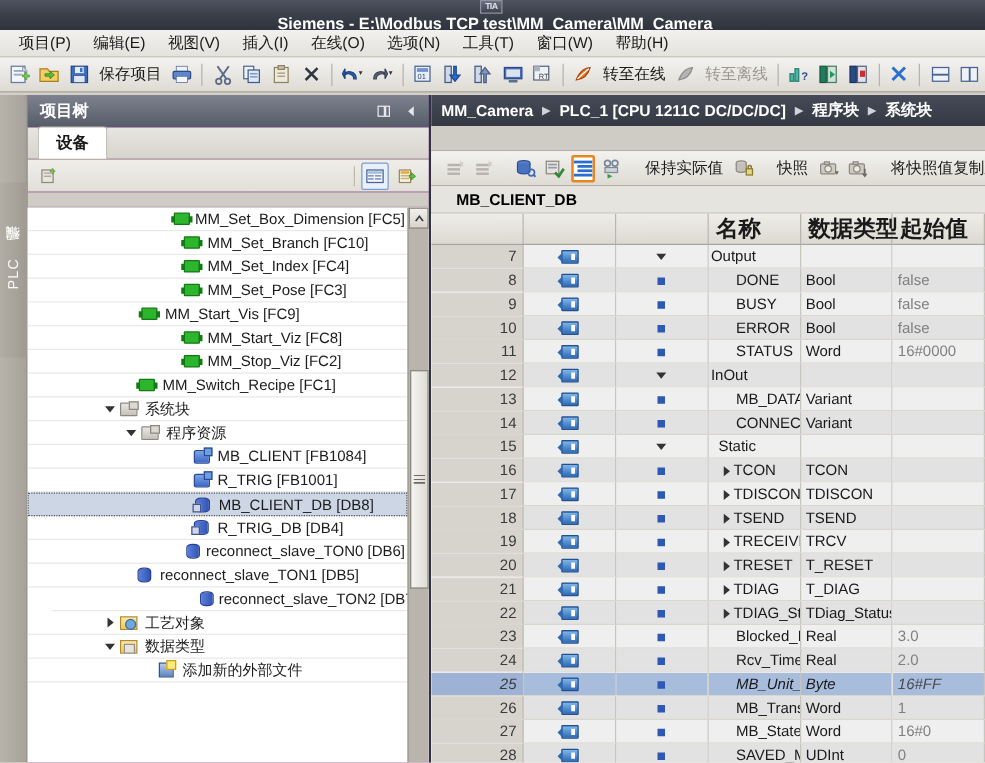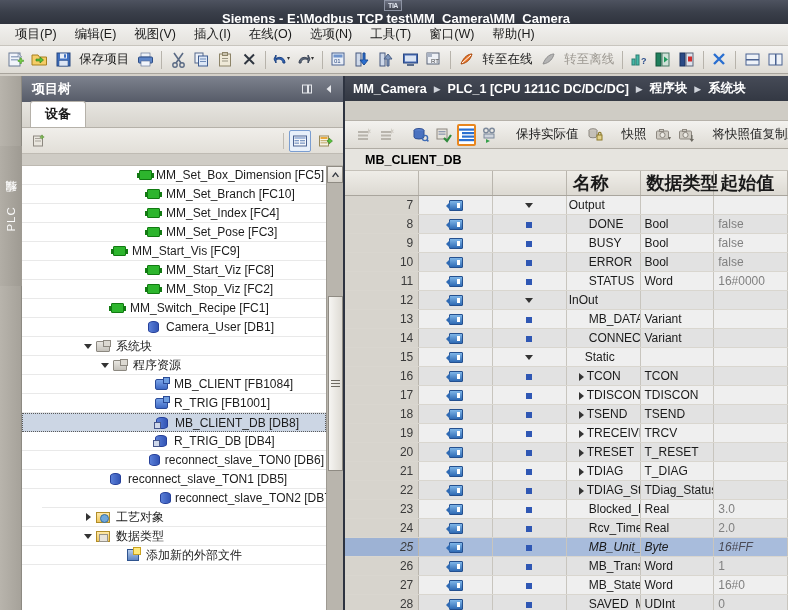--- a/index.html
+++ b/index.html
@@ -643,27 +643,20 @@
               </span>
               <span class="tname">MM_Stop_Viz [FC2]</span>
             </div>
             <div class="tree-row" style="padding-left: 74px;">
               <span class="tw"></span>
               <span class="ticon">
                 <span class="ic-fc"></span>
               </span>
               <span class="tname">MM_Switch_Recipe [FC1]</span>
             </div>
-            <div class="tree-row" style="padding-left: 110px;">
-              <span class="tw"></span>
-              <span class="ticon">
-                <span class="ic-db"></span>
-              </span>
-              <span class="tname">Camera_User [DB1]</span>
-            </div>
             <div class="tree-row" style="padding-left: 60px;">
               <span class="tw">
                 <span class="tri-d" style="margin:0"></span>
               </span>
               <span class="ticon">
                 <span class="ic-sysblk"></span>
               </span>
               <span class="tname">系统块</span>
             </div>
             <div class="tree-row" style="padding-left: 77px;">
@@ -935,21 +928,21 @@
                 <td class="c-ico"><span class="arrow-icon"></span></td>
                 <td class="c-bul"><span class="bullet"></span></td>
                 <td class="c-name" style="padding-left: 22px;"><span>CONNECT</span></td>
                 <td class="c-type">Variant</td>
                 <td class="c-start"></td>
               </tr>
               <tr class="row">
                 <td class="c-num">15</td>
                 <td class="c-ico"><span class="arrow-icon"></span></td>
                 <td class="c-bul"><span class="tri-d" style="margin:0"></span></td>
-                <td class="c-name" style="padding-left: 18px;"><span>Static</span></td>
+                <td class="c-name" style="padding-left: 8px;"><span>Static</span></td>
                 <td class="c-type"></td>
                 <td class="c-start"></td>
               </tr>
               <tr class="row">
                 <td class="c-num">16</td>
                 <td class="c-ico"><span class="arrow-icon"></span></td>
                 <td class="c-bul"><span class="bullet"></span></td>
                 <td class="c-name" style="padding-left: 12px;"><span class="tri-r"></span><span>TCON</span></td>
                 <td class="c-type">TCON</td>
                 <td class="c-start"></td>

